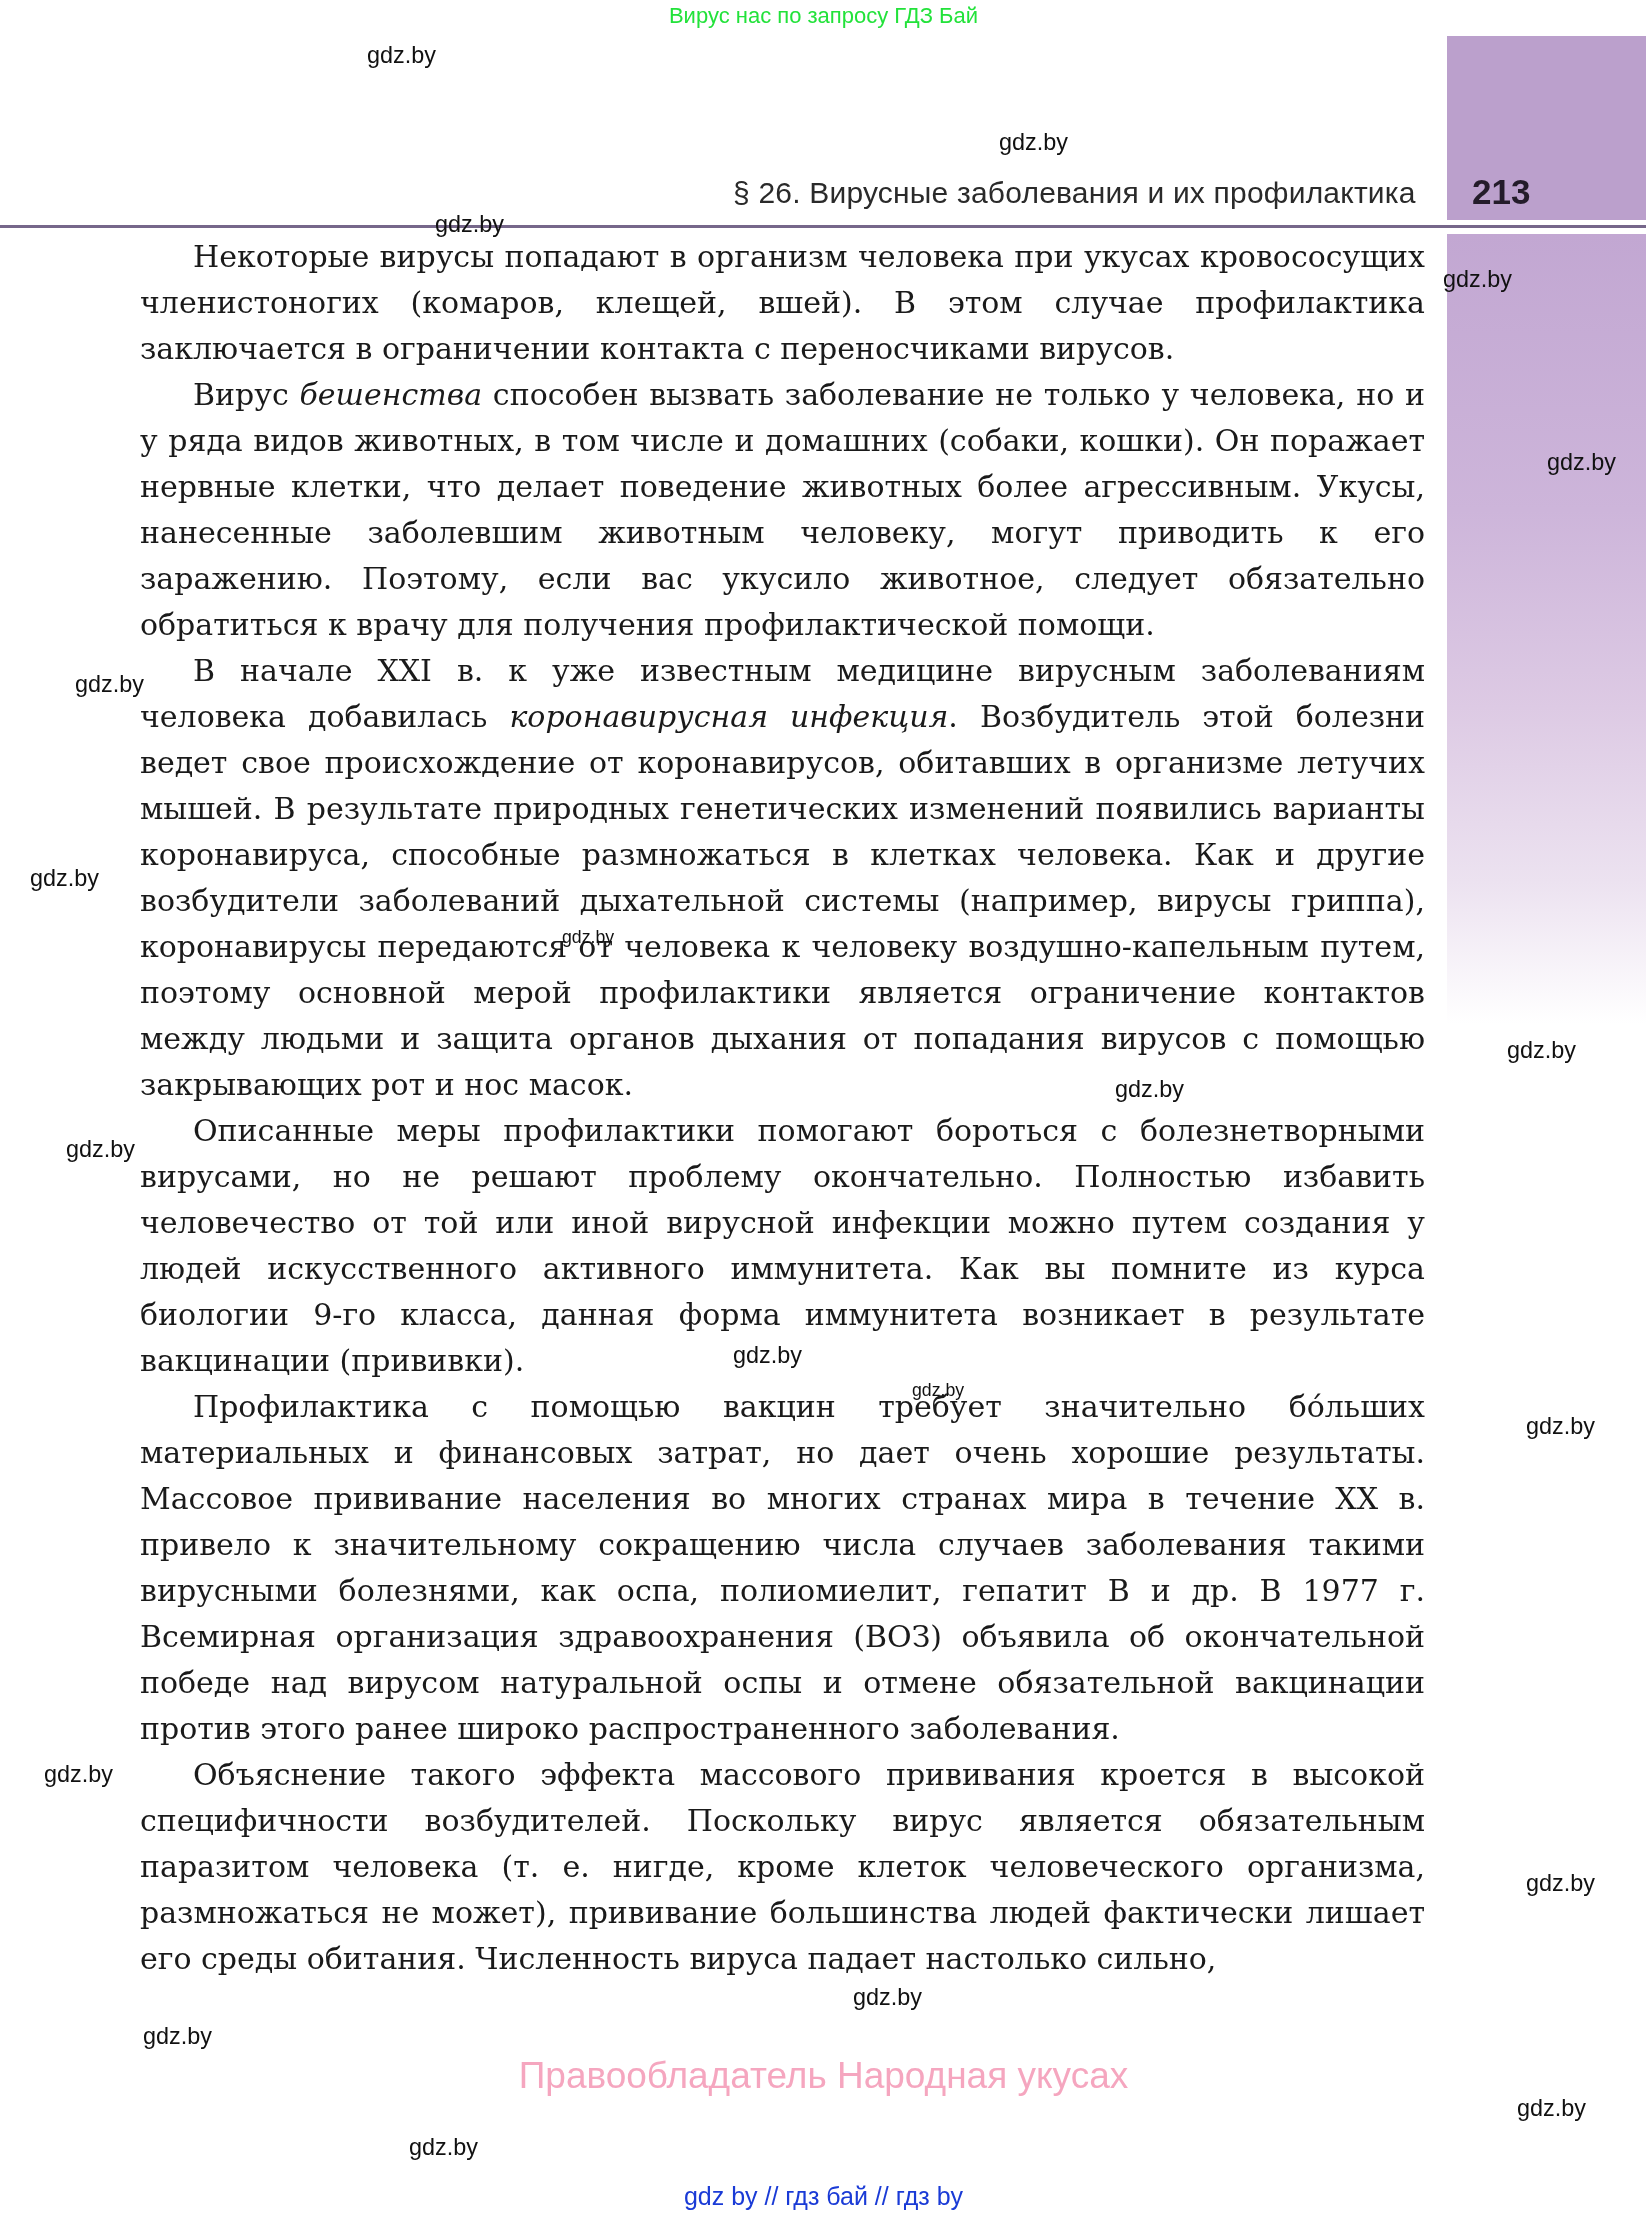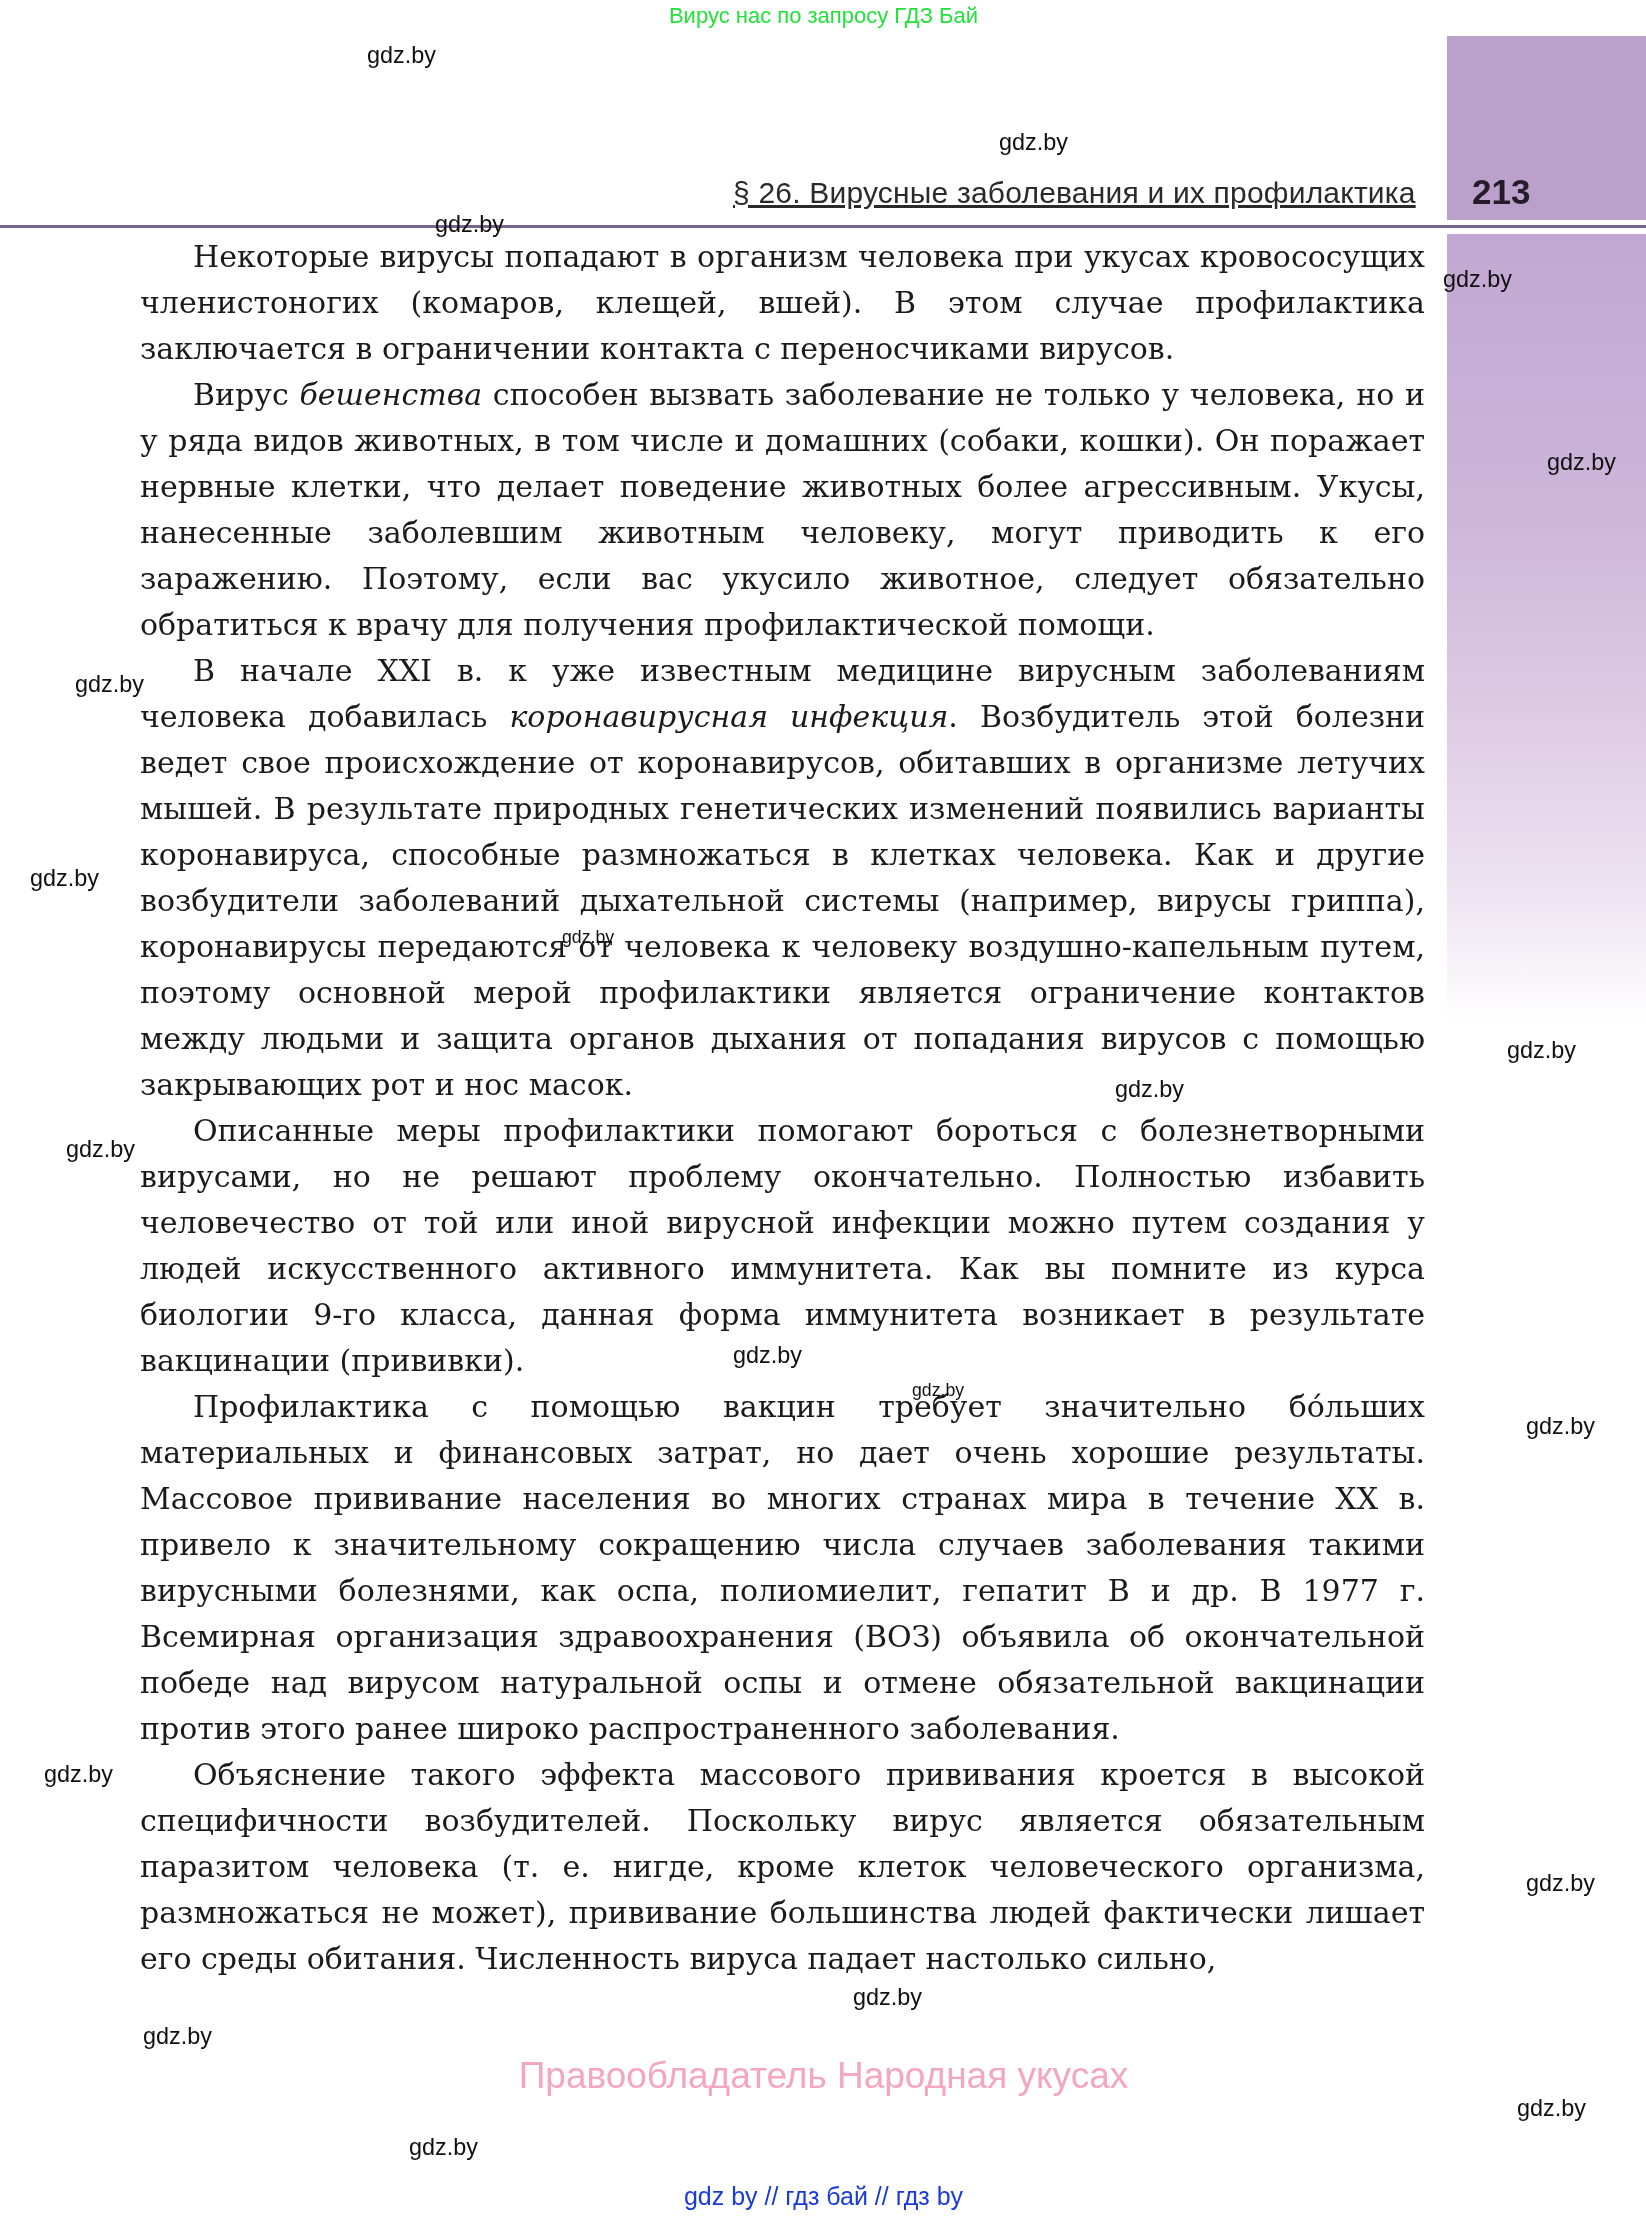--- a/index.html
+++ b/index.html
@@ -2,21 +2,21 @@
 <html style="font-size:13px"><head>
 <meta charset="utf-8">
 <style>
   html, body { margin:0; padding:0; }
   body { width:1647px; height:2216px; position:relative; background:#ffffff; overflow:hidden; font-family:"DejaVu Serif", serif; }
   .banner { position:absolute; left:0; top:3.2px; width:1647px; text-align:center; color:#22e23a; font-family:"Liberation Sans", sans-serif; font-size:22px; }
   .purple-head { position:absolute; left:1447px; top:36px; width:200px; height:184px; background:#bba0cc; }
   .purple-strip { position:absolute; left:1447px; top:234px; width:200px; height:790px;
     background:linear-gradient(to bottom, #c2a7d2 0%, #cdb5da 35%, #ddcae4 60%, #ece2f0 82%, #ffffff 100%); }
   .rule { position:absolute; left:0; top:225px; width:1647px; height:3.2px; background:#76678a; }
-  .section-title { position:absolute; left:733px; top:176px; font-family:"Liberation Sans", sans-serif; font-size:30px; color:#2a2a2a; letter-spacing:0.2px; white-space:nowrap;text-decoration:underline; }
+  .section-title { position:absolute; left:733px; top:176px; font-family:"Liberation Sans", sans-serif; font-size:30px; color:#2a2a2a; letter-spacing:0.2px; white-space:nowrap; }
   .page-num { position:absolute; left:1472px; top:172px; font-family:"Liberation Sans", sans-serif; font-weight:bold; font-size:35px; color:#241c2a; }
   .body-text { position:absolute; left:140px; top:234px; width:1285px; font-family:"DejaVu Serif", serif; font-size:30px; line-height:46px; color:#1a1a1a; text-align:justify; }
   .body-text p { margin:0; text-indent:53px; text-align:justify; hyphens:manual; }
   .body-text em { font-style:italic; }
   .wm { position:absolute; font-family:"Liberation Sans", sans-serif; font-size:23.4px; color:#111; white-space:nowrap;text-align:center; }
   .wm.small { font-size:17.7px; }
   .copyright { position:absolute; left:0; width:1647px; top:2055px; text-align:center; font-family:"Liberation Sans", sans-serif; font-size:37px; color:#f5a6bf; }
   .footer-links { position:absolute; left:0; width:1647px; top:2182px; text-align:center; font-family:"Liberation Sans", sans-serif; font-size:25px; color:#1a3bd6; }
 </style>
 </head>

